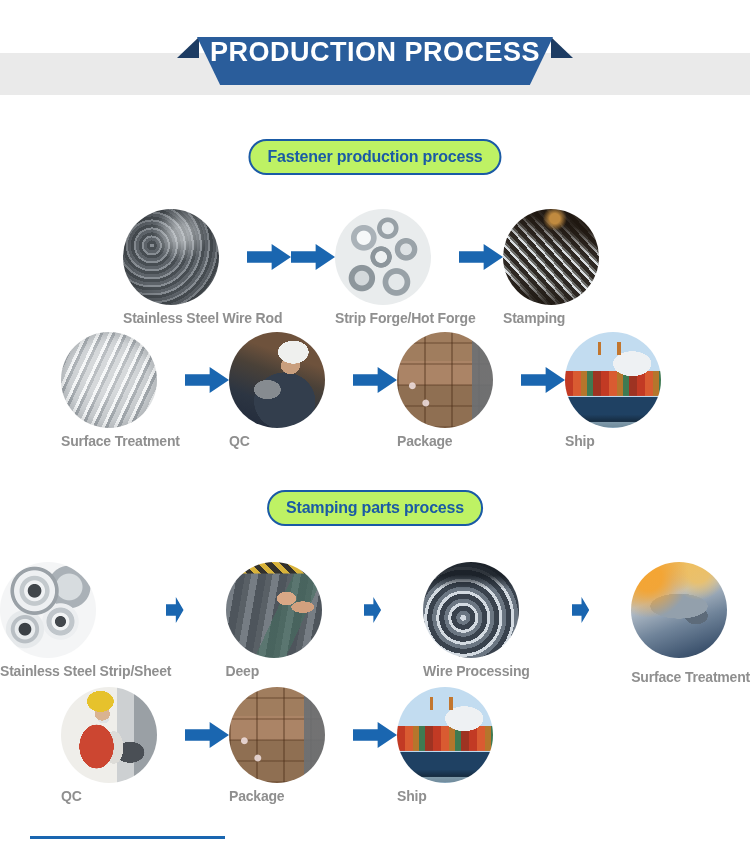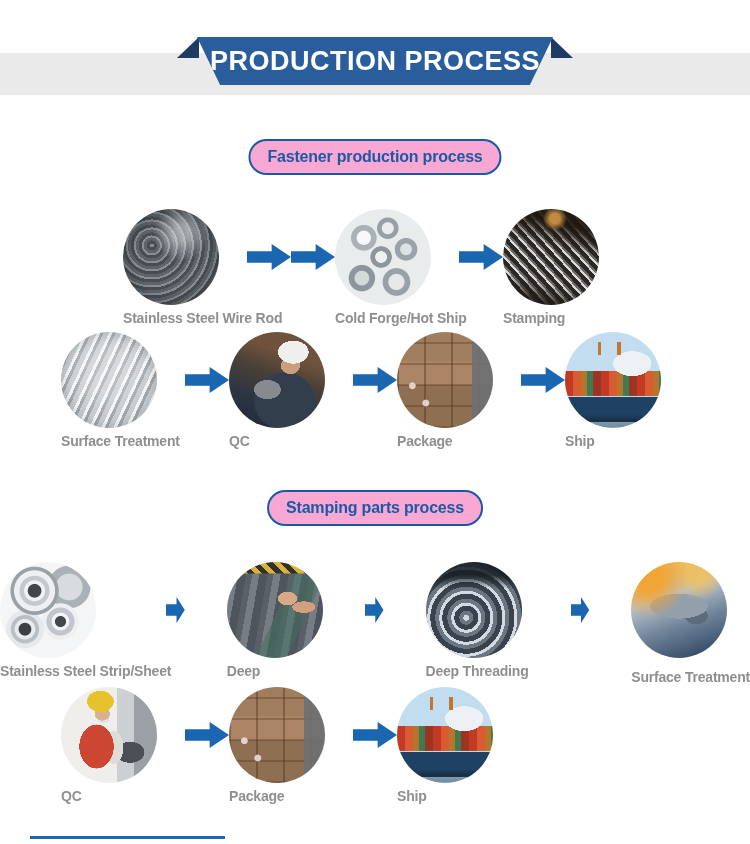--- a/index.html
+++ b/index.html
@@ -8,25 +8,25 @@
   .page { position:relative; width:750px; height:844px; background:#ffffff; overflow:hidden; }
 
   
   .band { position:absolute; left:0; top:53px; width:750px; height:42px; background:#eaeaea; }
   .ribbon { position:absolute; left:50%; top:37px; transform:translateX(-50%); width:396px; height:48px; }
   .fold { position:absolute; top:0; width:22px; height:21px; background:#1d3c63; }
   .fold-l { left:0; clip-path:polygon(100% 0, 100% 100%, 0 100%); }
   .fold-r { right:0; clip-path:polygon(0 0, 0 100%, 100% 100%); }
   .ribbon-body { position:absolute; left:20px; right:20px; top:0; height:48px; background:#2a5d9b;
     clip-path:polygon(0 0, 100% 0, 93.5% 100%, 6.5% 100%);
-    display:flex; align-items:center; justify-content:center; }
+    display:flex; align-items:flex-start; justify-content:center; }
   .ribbon-title { color:#ffffff; font-size:27px; font-weight:700; letter-spacing:.5px; }
 
   
-  .pill { position:absolute; left:50%; transform:translateX(-50%); background:#f9a8d4;
+  .pill { position:absolute; left:50%; transform:translateX(-50%); background:#bef264;
     border:2px solid #1a5aa5; border-radius:19px; padding:7px 17px; }
   .pill span { color:#1a5aa5; font-size:16px; font-weight:700; letter-spacing:-.2px; white-space:nowrap; }
 
   
   .row { position:absolute; left:0; right:0; display:flex; justify-content:center; }
   .step { width:124px; display:flex; flex-direction:column; }
   .lbl { margin-top:5px; color:#8f8f8f; font-size:14px; font-weight:700; letter-spacing:-.2px; white-space:nowrap; }
   .lbl-low { margin-top:11px; }
   .arrow { width:44px; height:26px; margin-top:35px; background:#1a66b0;
     clip-path:polygon(0 28%, 56% 28%, 56% 0, 100% 50%, 56% 100%, 56% 72%, 0 72%); }
@@ -144,21 +144,21 @@
 
   <div class="row" style="top:209px;">
     <div class="step">
       <div class="photo p-wirerod"></div>
       <div class="lbl">Stainless Steel Wire Rod</div>
     </div>
     <div class="arrow"></div>
     <div class="arrow"></div>
     <div class="step">
       <div class="photo p-coldforge"></div>
-      <div class="lbl">Cold Forge/Hot Ship</div>
+      <div class="lbl">Strip Forge/Hot Forge</div>
     </div>
     <div class="arrow"></div>
     <div class="step">
       <div class="photo p-threading"></div>
       <div class="lbl">Stamping</div>
     </div>
   </div>
 
   <div class="row" style="top:332px;">
     <div class="step">
@@ -192,21 +192,21 @@
       <div class="lbl">Stainless Steel Strip/Sheet</div>
     </div>
     <div class="arrow"></div>
     <div class="step">
       <div class="photo p-punch"></div>
       <div class="lbl">Deep</div>
     </div>
     <div class="arrow"></div>
     <div class="step">
       <div class="photo p-deep"></div>
-      <div class="lbl">Deep Threading</div>
+      <div class="lbl">Wire Processing</div>
     </div>
     <div class="arrow"></div>
     <div class="step">
       <div class="photo p-surface2"></div>
       <div class="lbl lbl-low">Surface Treatment</div>
     </div>
   </div>
 
   <div class="row" style="top:687px;">
     <div class="step">

